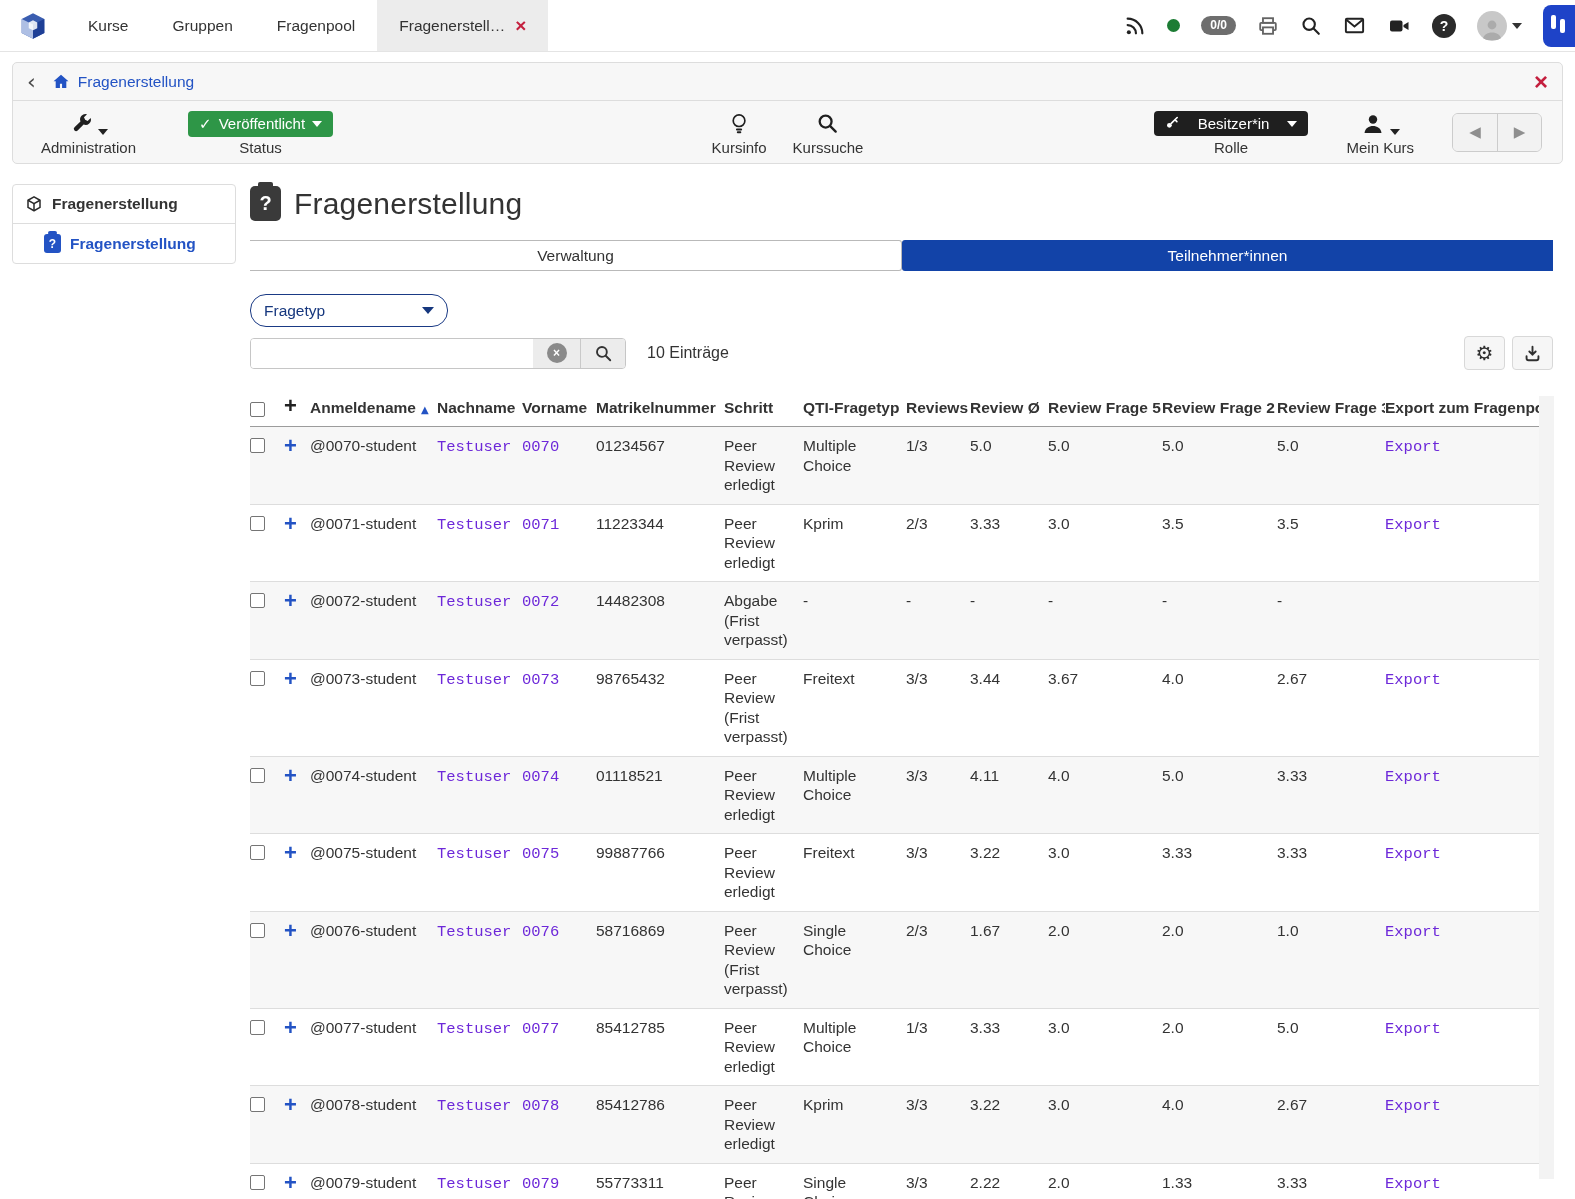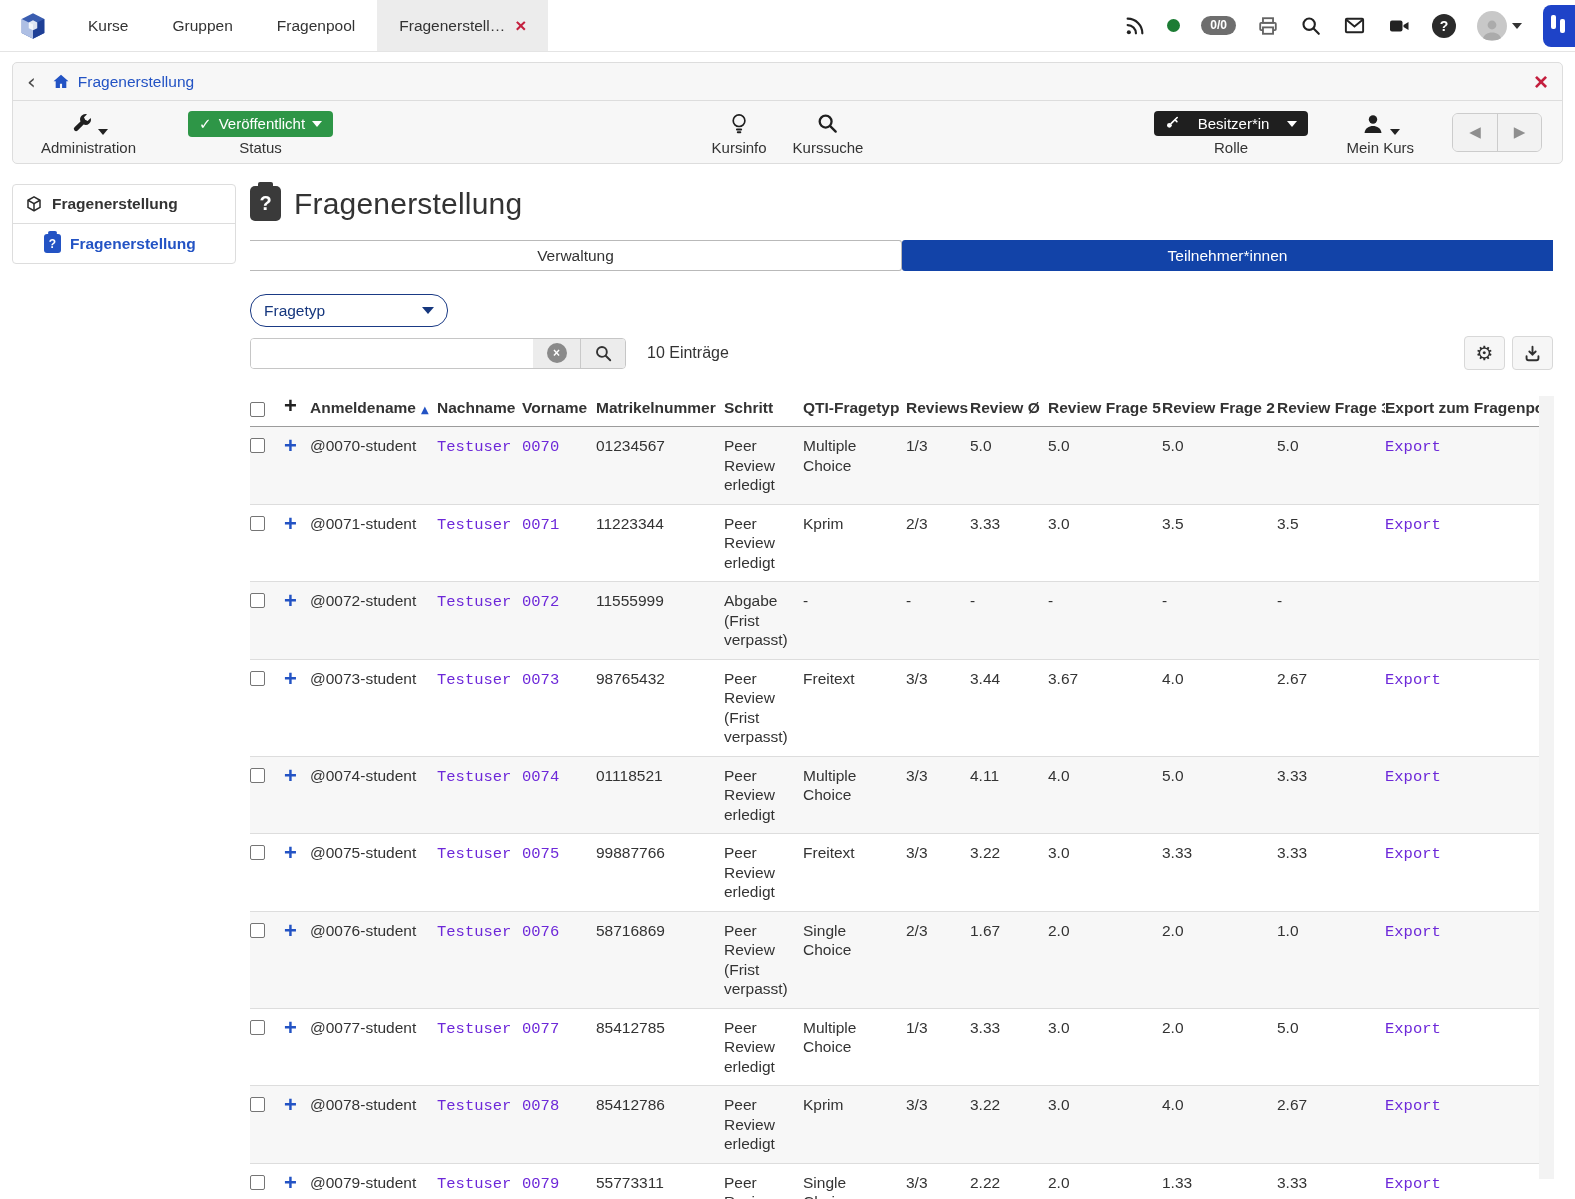--- a/index.html
+++ b/index.html
@@ -425,21 +425,21 @@
             <td class="col-export"><a class="link">Export</a></td>
           </tr>
           <tr class="odd">
             <td class="col-select">
               <div class="cbx"></div>
             </td>
             <td class="col-add"><span class="plus blue">+</span></td>
             <td class="col-anmeldename">@0072-student</td>
             <td class="col-nachname"><a class="link">Testuser</a></td>
             <td class="col-vorname"><a class="link">0072</a></td>
-            <td class="col-matrikelnummer">11555999</td>
+            <td class="col-matrikelnummer">14482308</td>
             <td class="col-schritt">Abgabe (Frist verpasst)</td>
             <td class="col-qti">-</td>
             <td class="col-reviews">-</td>
             <td class="col-avg">-</td>
             <td class="col-f1">-</td>
             <td class="col-f2">-</td>
             <td class="col-f3">-</td>
             <td class="col-export"></td>
           </tr>
           <tr>

